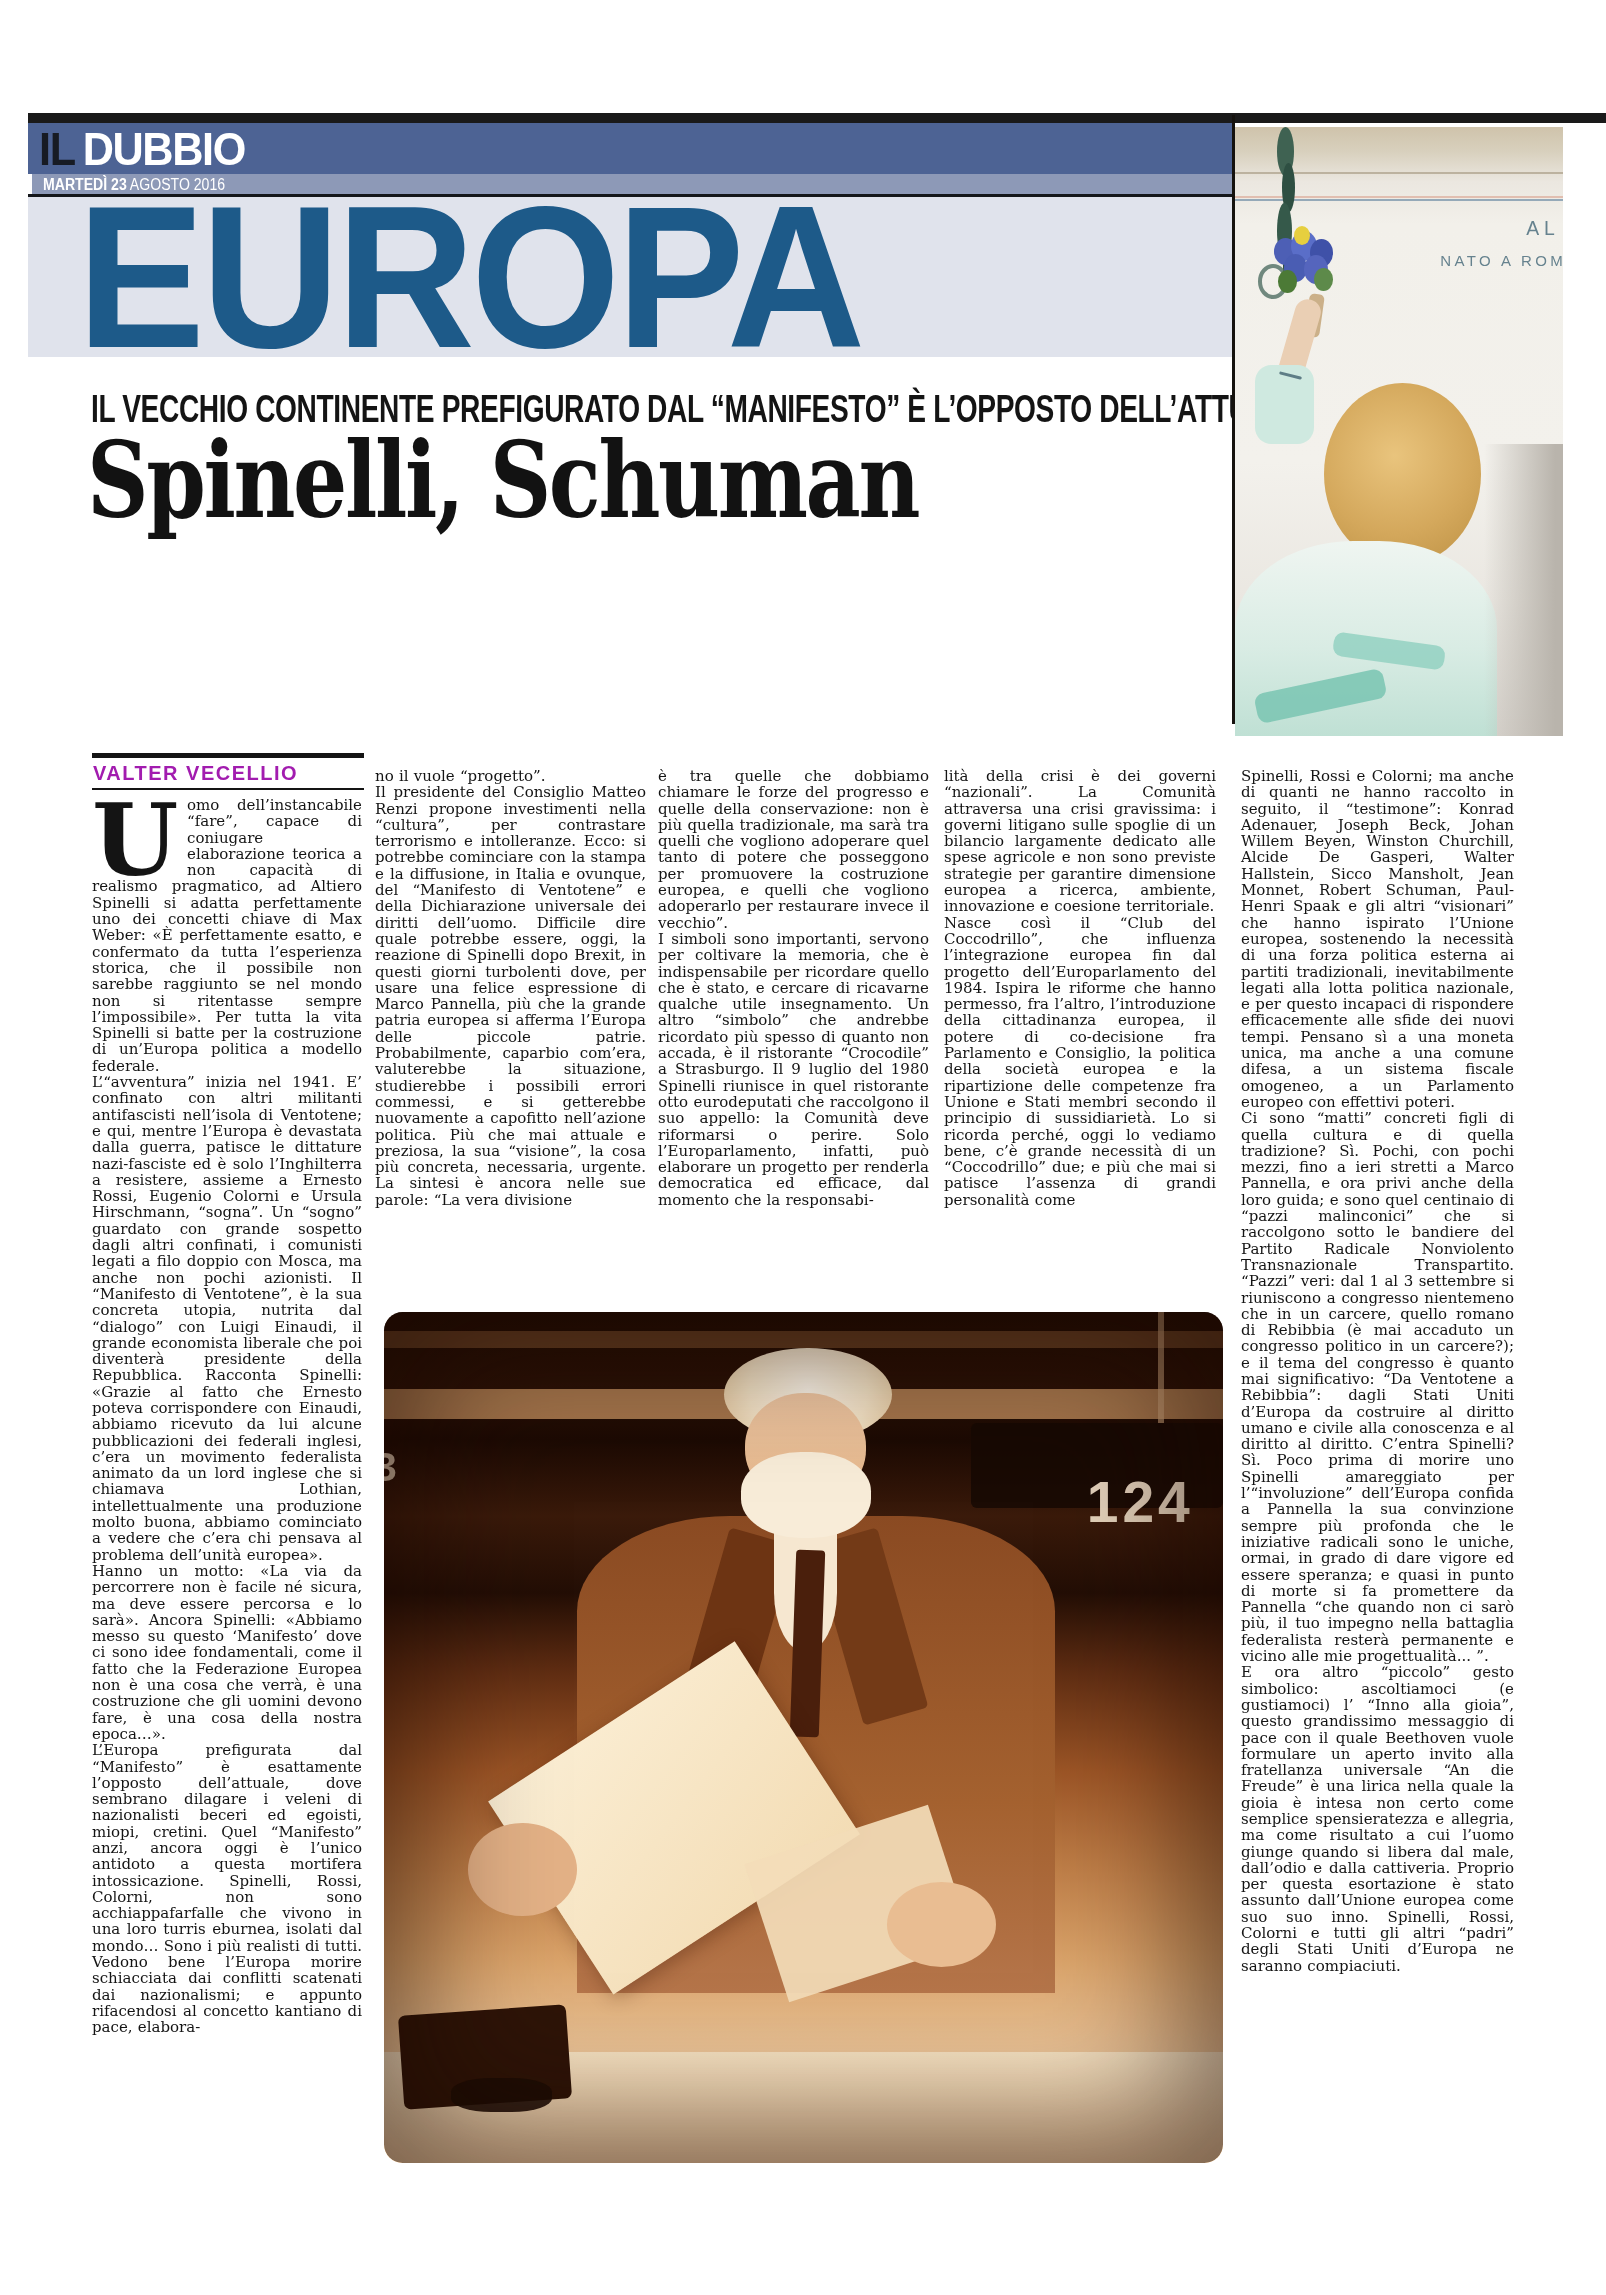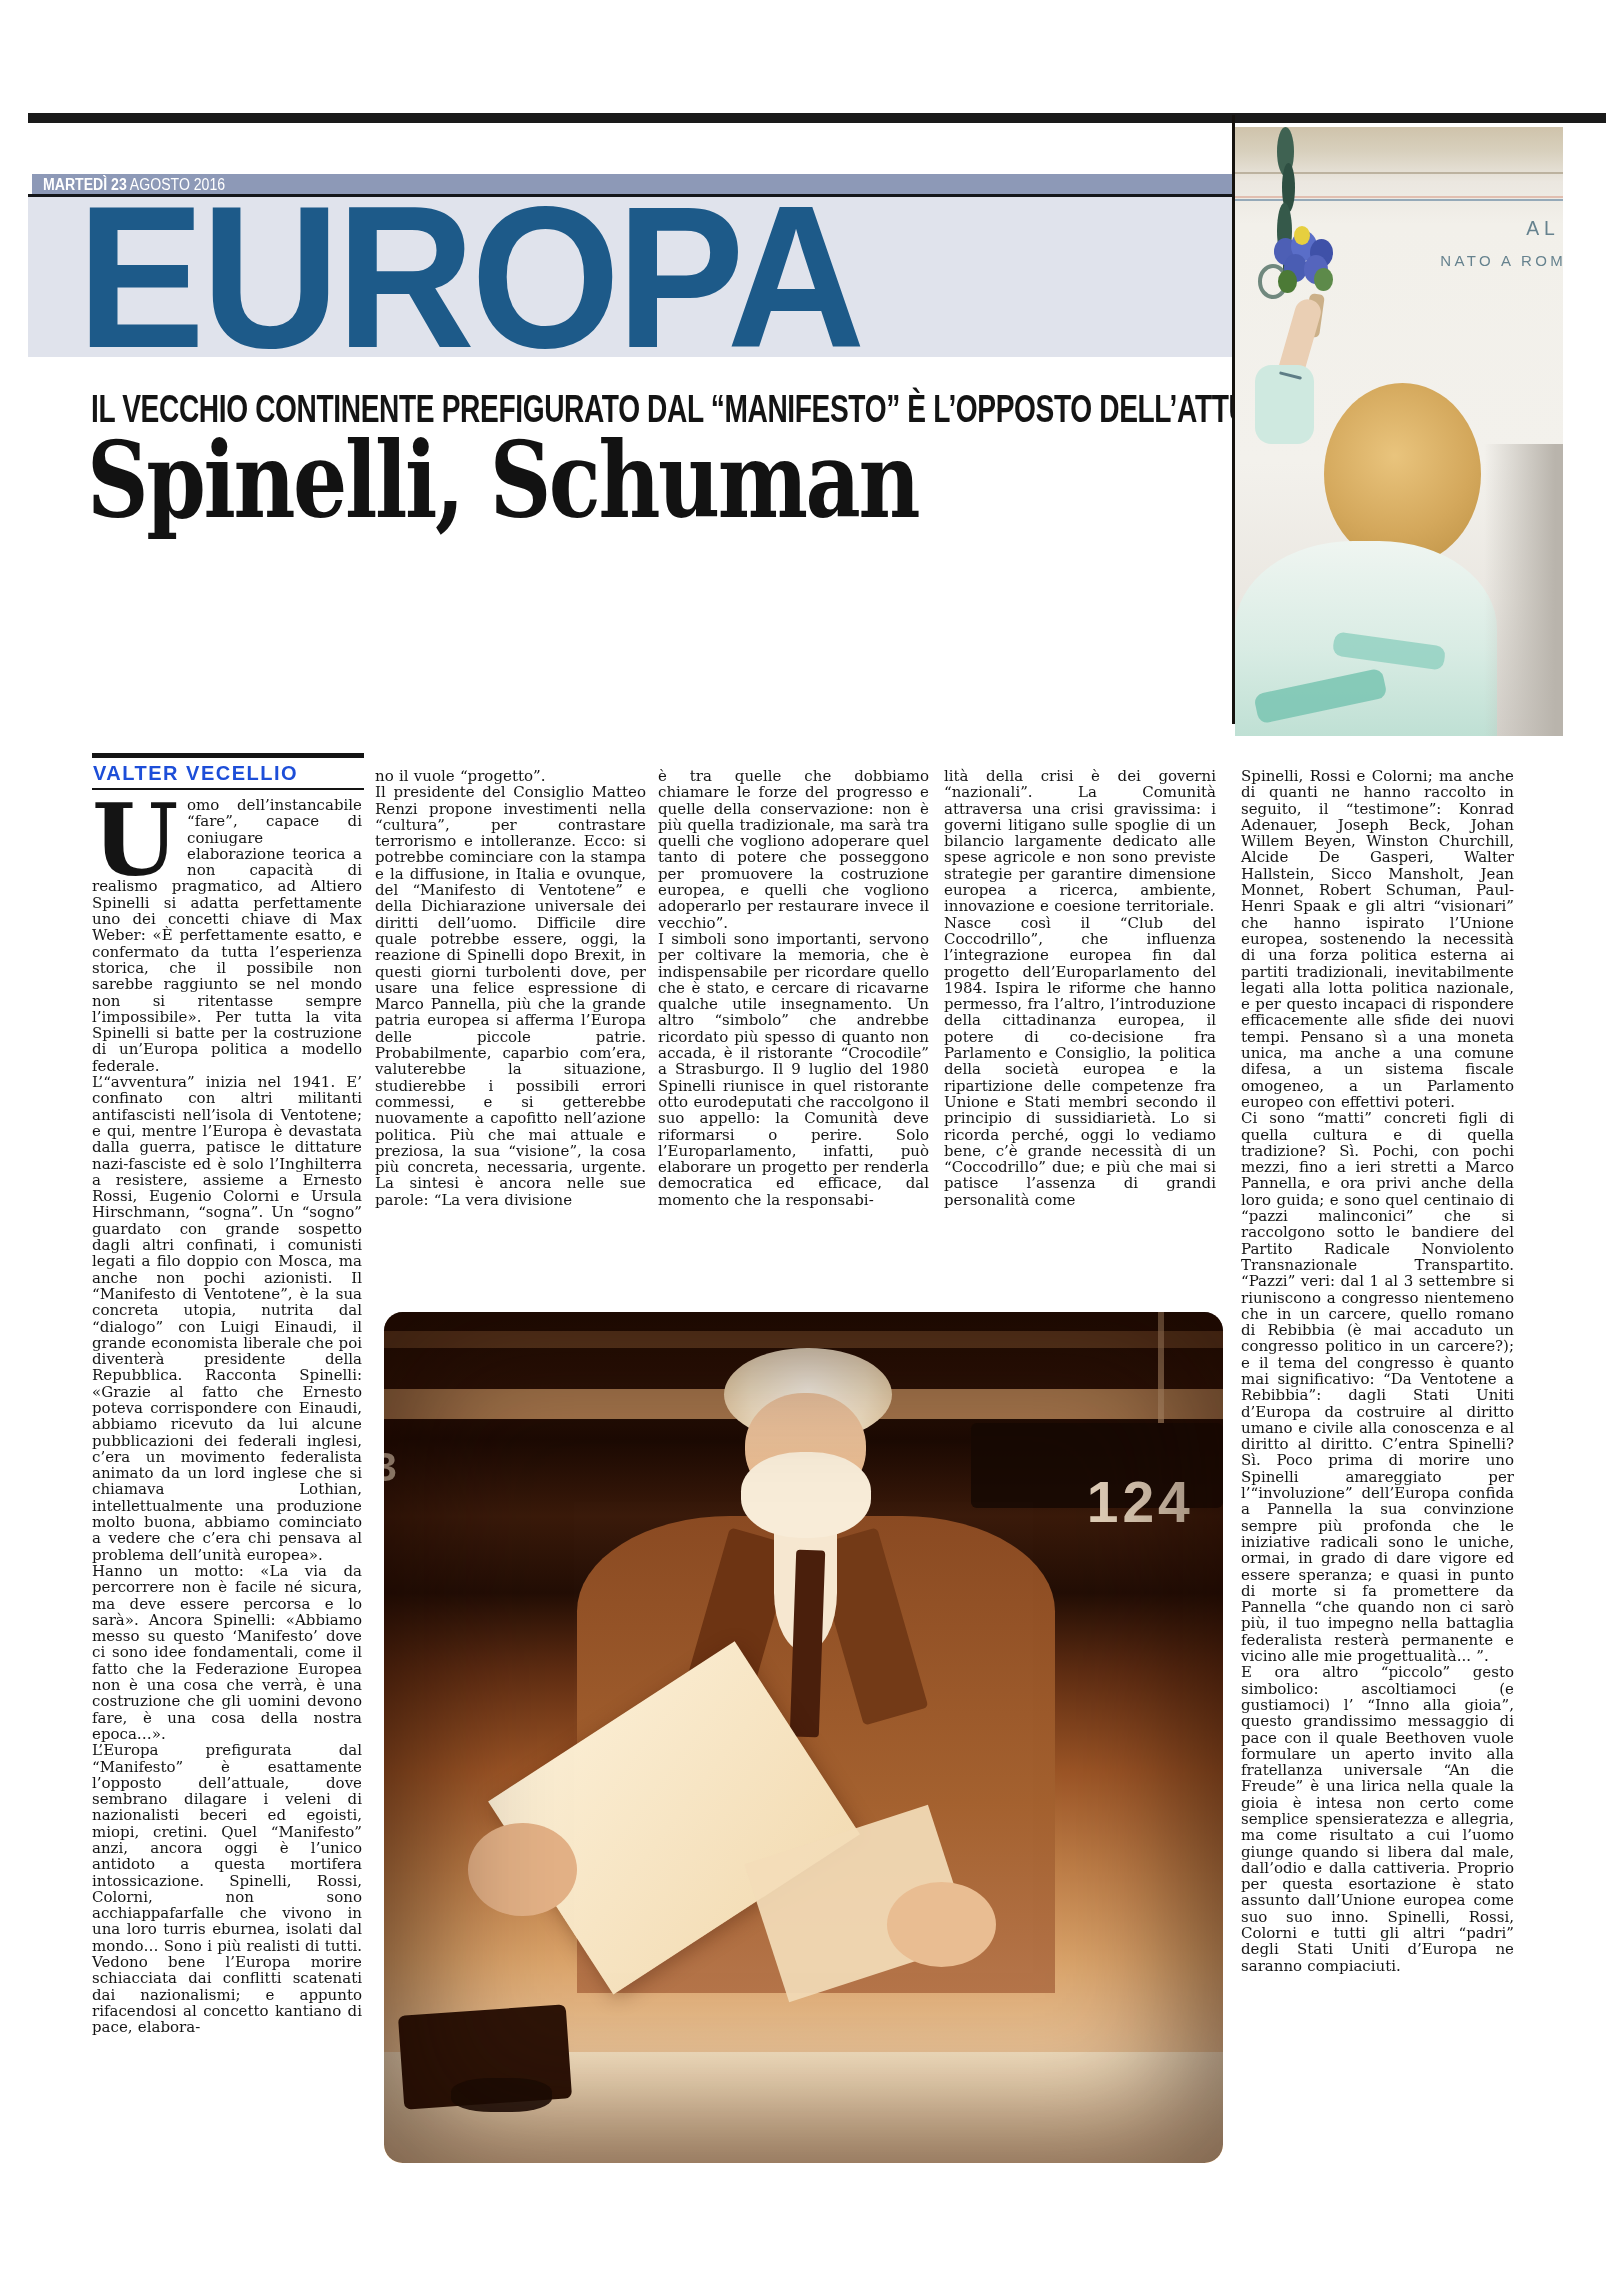--- a/index.html
+++ b/index.html
@@ -23,21 +23,21 @@
   
   .kicker{position:absolute;left:91px;top:388px;font-family:"Liberation Sans",sans-serif;font-weight:bold;font-size:38px;letter-spacing:-0.5px;color:#141414;transform:scaleX(.74);transform-origin:left top;white-space:nowrap;}
   .headline{position:absolute;left:87px;top:433px;font-weight:bold;color:#121212;text-align:right;}
   .headline .hl-line{height:96px;line-height:96px;white-space:nowrap;}
   .headline .hl-inner{display:inline-block;transform:scaleX(.82);transform-origin:left center;font-size:104px;letter-spacing:-2.9px;}
   .hl-orange{color:#f07c1e;}
 
   
   .byline{position:absolute;left:92px;top:753px;width:272px;}
   .byline .rule-a{height:5.3px;background:#141414;}
-  .byline .name{font-family:"Liberation Sans",sans-serif;font-weight:bold;font-size:20px;letter-spacing:1.5px;color:#1d4ed8;padding:3.4px 0 2.9px 1px;}
+  .byline .name{font-family:"Liberation Sans",sans-serif;font-weight:bold;font-size:20px;letter-spacing:1.5px;color:#a21caf;padding:3.4px 0 2.9px 1px;}
   .byline .rule-b{height:2.9px;background:#141414;}
 
   
   .col{position:absolute;text-align:justify;font-size:15px;line-height:16.3px;color:#141414;word-spacing:0.5px;}
   .col p{margin:0;}
   #col1{left:92px;top:797px;width:270px;height:1302px;}
   #col2{left:375px;top:768px;width:271px;height:539px;overflow:hidden;}
   #col3{left:658px;top:768px;width:271px;height:539px;overflow:hidden;}
   #col4{left:944px;top:768px;width:272px;height:539px;overflow:hidden;}
   #col5{left:1241px;top:768px;width:273px;height:1438px;}
@@ -92,20 +92,25 @@
   .pl-darkbox{position:absolute;left:2%;bottom:7%;width:20%;height:11%;background:#2e1407;transform:rotate(-4deg);border-radius:6.8px;}
   .pl-glasses{position:absolute;left:8%;bottom:6%;width:12%;height:4%;background:#1d0c04;border-radius:40%;opacity:.9;}
   .pl-vignette{position:absolute;left:0;top:0;right:0;bottom:0;border-radius:18.5px;box-shadow:inset 0 0 126px 39px rgba(26,8,0,.55);}
 </style>
 </head>
 <body>
 
 <div class="page">
 
   <div class="top-rule"></div>
+  <div class="mast-band">
+    <div class="mast-logo">
+      <span class="il">IL</span><span class="dubbio">DUBBIO</span>
+    </div>
+  </div>
   <div class="date-band">
     <div class="date-text"><b>MARTEDÌ 23</b><span> AGOSTO 2016</span></div>
   </div>
   <div class="mid-rule"></div>
 
   <div class="europa-band">
     <div class="europa-text">EUROPA</div>
   </div>
 
   <div class="kicker">IL VECCHIO CONTINENTE PREFIGURATO DAL “MANIFESTO” È L’OPPOSTO DELL’ATTUALE</div>

